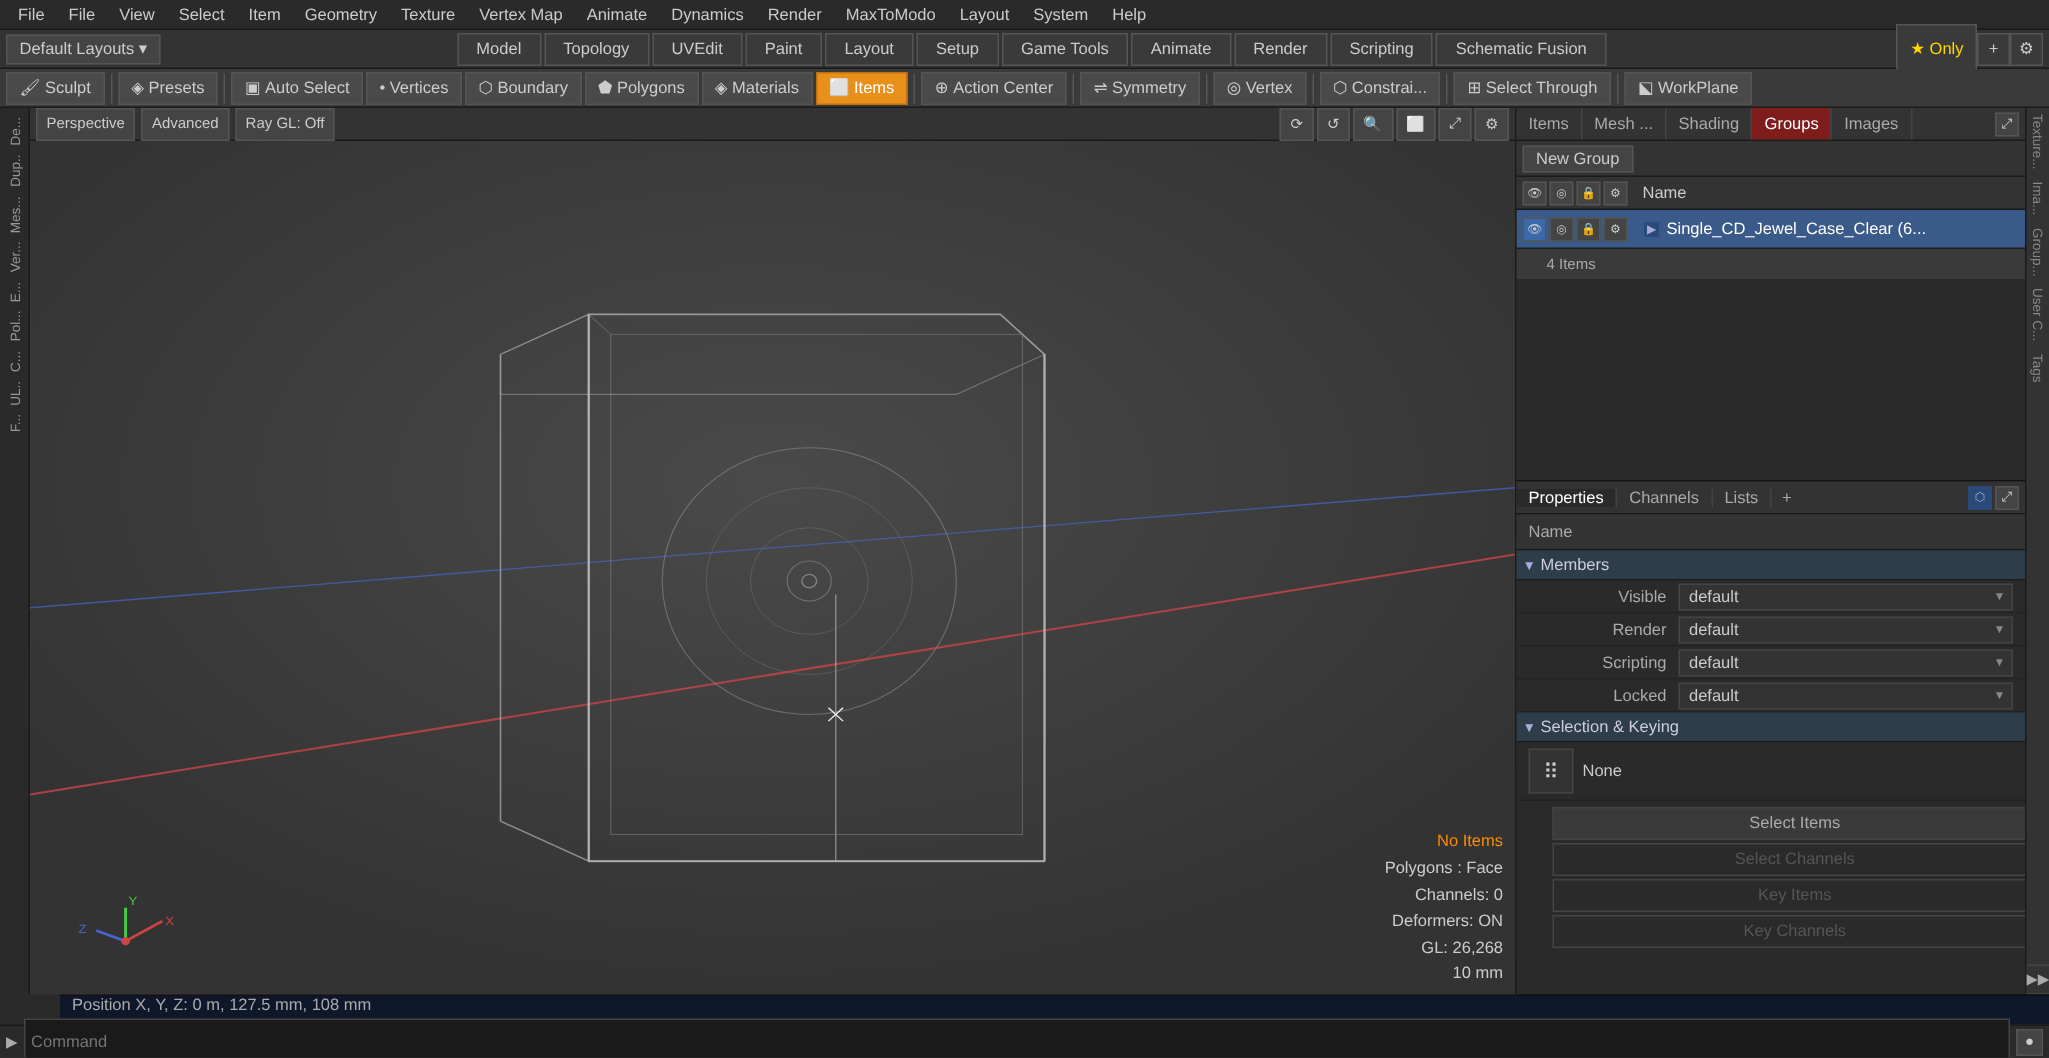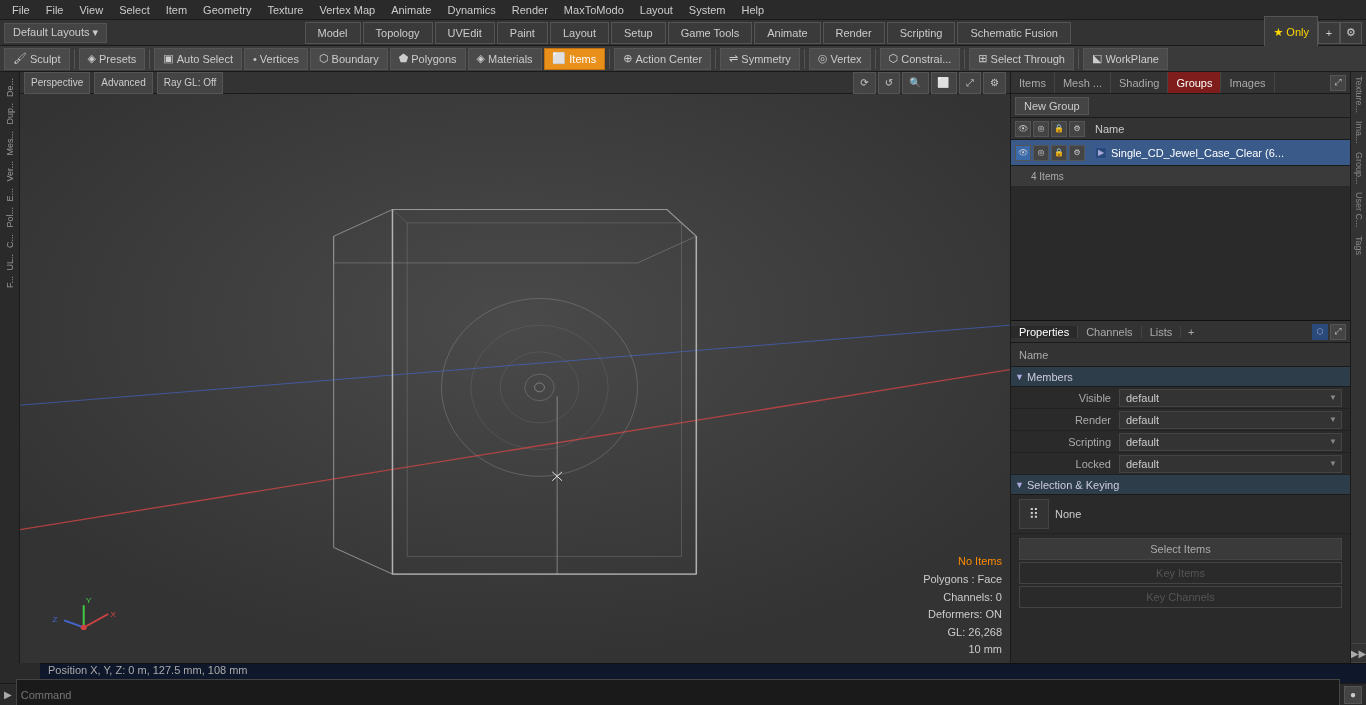--- a/index.html
+++ b/index.html
@@ -510,20 +510,21 @@
       height: 22px;
       background: #3a3a3a;
       border: 1px solid #444;
       color: #aaa;
       font-size: 11px;
       display: flex;
       align-items: center;
       justify-content: center;
       cursor: pointer;
       margin-bottom: 2px;
+      margin-left: 16px;
     }
     .keying-action-btn.disabled {
       color: #555;
       background: #2a2a2a;
     }
     .keying-btns {
       padding: 4px 8px;
     }
 
     
@@ -909,20 +910,21 @@
 
       <div class="keying-section">
         <div class="keying-btn-row">
           <div class="keying-icon">
             <span class="keying-dots">⠿</span>
           </div>
           <span class="keying-label">None</span>
         </div>
         <div class="keying-btns">
           <div class="keying-action-btn">Select Items</div>
+          <div class="keying-action-btn disabled">Select Channels</div>
           <div class="keying-action-btn disabled">Key Items</div>
           <div class="keying-action-btn disabled">Key Channels</div>
         </div>
       </div>
     </div>
   </div>
 
   <div class="right-strip">
     <div class="right-strip-text">Texture...</div>
     <div class="right-strip-text">Ima...</div>

